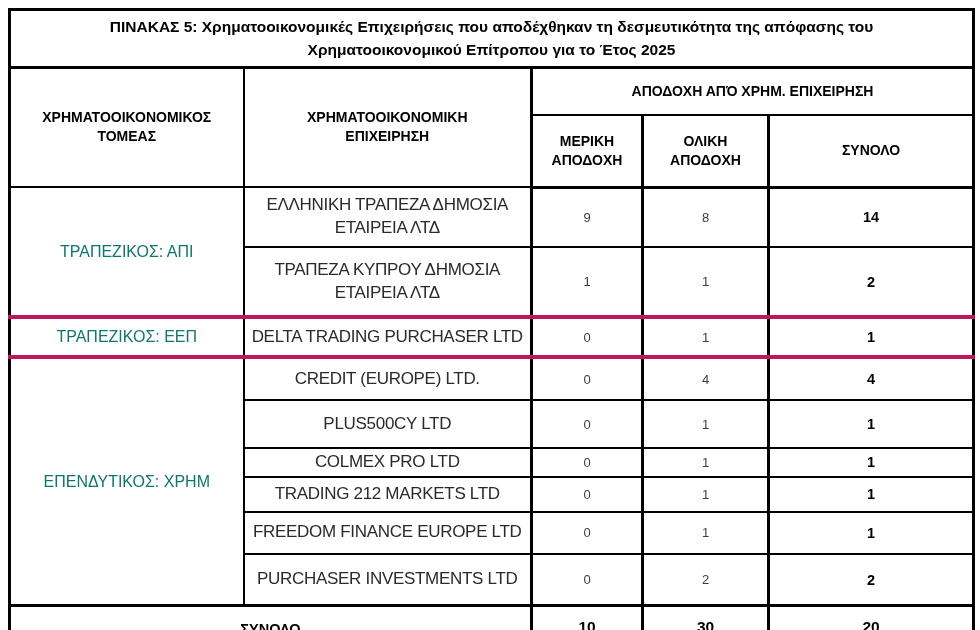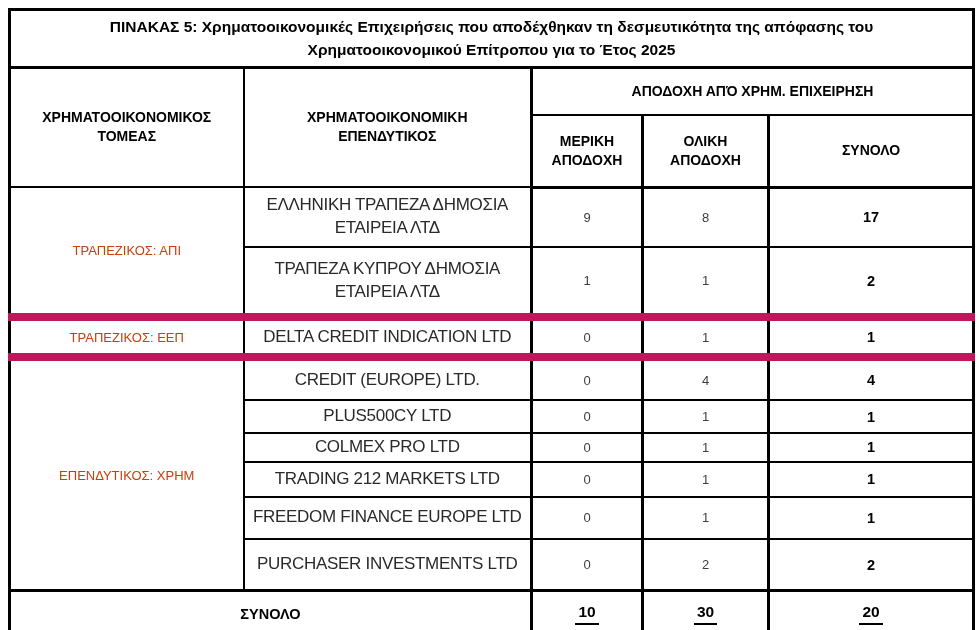--- a/index.html
+++ b/index.html
@@ -51,24 +51,24 @@
     font-weight: bold;
     font-size: 14px;
     line-height: 1.35;
   }
   tr.subhdr th { border-bottom: 3px solid #000; }
 
   
   .numl { border-left: 3px solid #000; }
 
   
-  tr.section td { border-top: 8px solid #be185d; }
+  tr.section td { border-top: 4px solid #be185d; }
 
   
-  .sector-cell { font-size: 13px; color: #c2410c; font-weight: normal; }
+  .sector-cell { font-size: 16px; color: #0f766e; font-weight: normal; }
   .company-cell {
     font-size: 17px;
     color: #2a2a2a;
     letter-spacing: -0.3px;
     line-height: 1.35;
   }
   .val { font-size: 13px; color: #3d3d3d; }
   .val-total { font-size: 14.5px; font-weight: bold; color: #000; }
 
   
@@ -97,64 +97,64 @@
     <tbody>
         <tr style="height:54px">
       <td colspan="5" class="title-cell preline">ΠΙΝΑΚΑΣ 5: Χρηματοοικονομικές Επιχειρήσεις που αποδέχθηκαν τη δεσμευτικότητα της απόφασης του
 Χρηματοοικονομικού Επίτροπου για το Έτος 2025</td>
     </tr>
 
     <tr style="height:48px">
       <th rowspan="2" class="preline">ΧΡΗΜΑΤΟΟΙΚΟΝΟΜΙΚΟΣ
 ΤΟΜΕΑΣ</th>
       <th rowspan="2" class="preline">ΧΡΗΜΑΤΟΟΙΚΟΝΟΜΙΚΗ
-ΕΠΕΝΔΥΤΙΚΟΣ</th>
+ΕΠΙΧΕΙΡΗΣΗ</th>
       <th colspan="3" class="numl">ΑΠΟΔΟΧΗ ΑΠΌ ΧΡΗΜ. ΕΠΙΧΕΙΡΗΣΗ</th>
     </tr>
 
     <tr class="subhdr" style="height:72px">
       <th class="preline numl">ΜΕΡΙΚΗ
 ΑΠΟΔΟΧΗ</th>
       <th class="preline numl">ΟΛΙΚΗ
 ΑΠΟΔΟΧΗ</th>
       <th class="numl">ΣΥΝΟΛΟ</th>
     </tr>
 
     <tr style="height:60px">
       <td rowspan="2" class="sector-cell">ΤΡΑΠΕΖΙΚΟΣ: ΑΠΙ</td>
       <td class="company-cell preline">ΕΛΛΗΝΙΚΗ ΤΡΑΠΕΖΑ ΔΗΜΟΣΙΑ
 ΕΤΑΙΡΕΙΑ ΛΤΔ</td>
       <td class="val numl">9</td>
       <td class="val numl">8</td>
-      <td class="val-total numl">17</td>
+      <td class="val-total numl">14</td>
     </tr>
     <tr style="height:70px">
       <td class="company-cell preline">ΤΡΑΠΕΖΑ ΚΥΠΡΟΥ ΔΗΜΟΣΙΑ
 ΕΤΑΙΡΕΙΑ ΛΤΔ</td>
       <td class="val numl">1</td>
       <td class="val numl">1</td>
       <td class="val-total numl">2</td>
     </tr>
 
     <tr class="section" style="height:40px">
       <td class="sector-cell">ΤΡΑΠΕΖΙΚΟΣ: ΕΕΠ</td>
-      <td class="company-cell">DELTA CREDIT INDICATION LTD</td>
+      <td class="company-cell">DELTA TRADING PURCHASER LTD</td>
       <td class="val numl">0</td>
       <td class="val numl">1</td>
       <td class="val-total numl">1</td>
     </tr>
 
     <tr class="section" style="height:43px">
       <td rowspan="6" class="sector-cell">ΕΠΕΝΔΥΤΙΚΟΣ: ΧΡΗΜ</td>
       <td class="company-cell">CREDIT (EUROPE) LTD.</td>
       <td class="val numl">0</td>
       <td class="val numl">4</td>
       <td class="val-total numl">4</td>
     </tr>
-    <tr style="height:33px">
+    <tr style="height:48px">
       <td class="company-cell">PLUS500CY LTD</td>
       <td class="val numl">0</td>
       <td class="val numl">1</td>
       <td class="val-total numl">1</td>
     </tr>
     <tr style="height:22px">
       <td class="company-cell">COLMEX PRO LTD</td>
       <td class="val numl">0</td>
       <td class="val numl">1</td>
       <td class="val-total numl">1</td>

